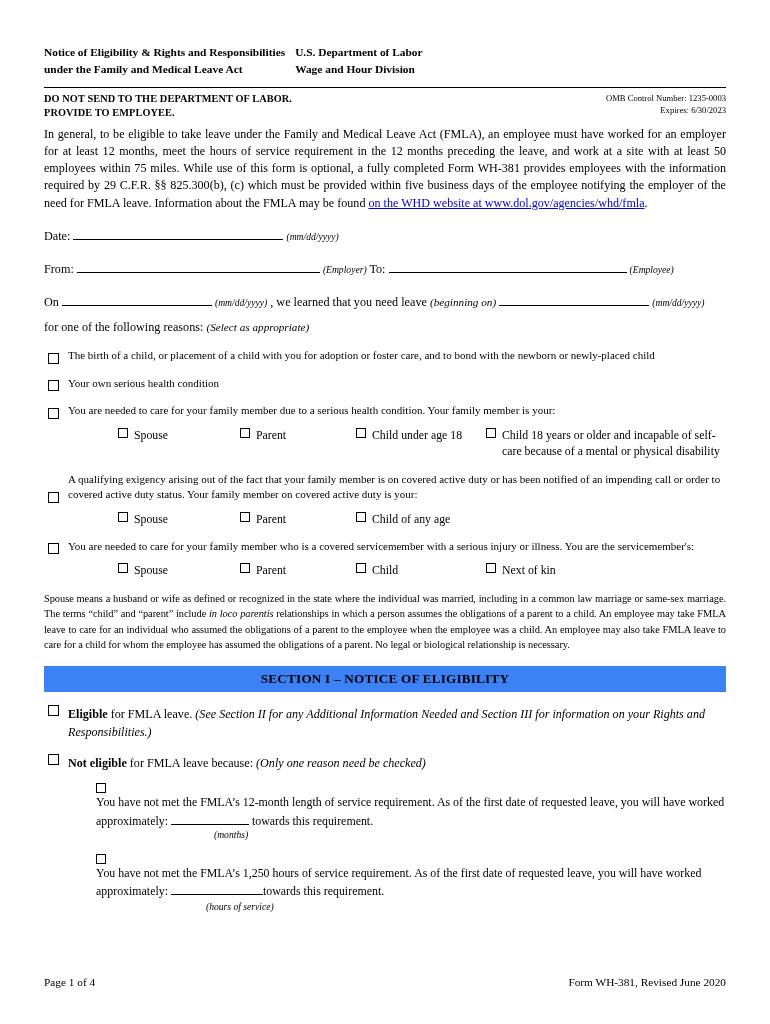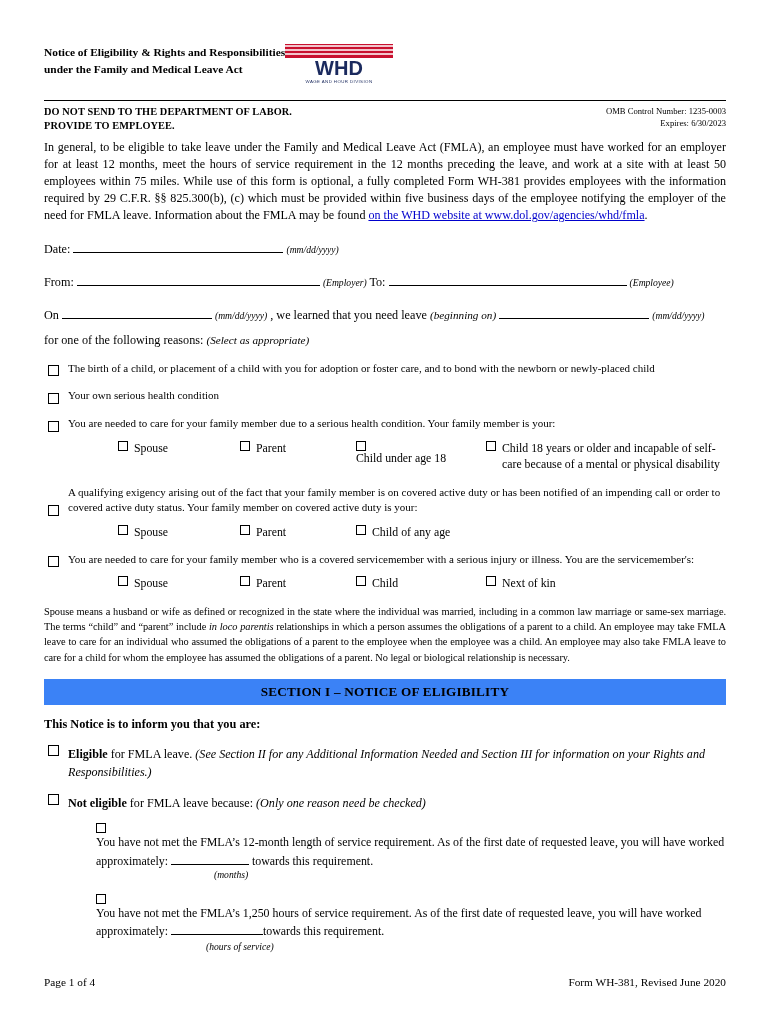--- a/index.html
+++ b/index.html
@@ -51,21 +51,21 @@
     flex: 0 0 auto;
   }
   .logo svg { display: block; }
 
   
   .notice-row {
     display: flex;
     justify-content: space-between;
     align-items: flex-start;
     border-top: 1.2px solid #000;
-    margin-top: 16px;
+    margin-top: 10px;
     padding-top: 4px;
   }
   .notice-left {
     font-weight: bold;
     font-size: 10.3px;
     line-height: 1.35;
     letter-spacing: 0.1px;
   }
   .notice-right {
     font-size: 8.6px;
@@ -137,21 +137,21 @@
     padding-left: 74px;
     font-size: 11.8px;
     line-height: 1.35;
   }
   .subrow .opt {
     display: flex;
     align-items: flex-start;
   }
   .opt-1 { width: 122px; }
   .opt-2 { width: 116px; }
-  .opt-3 { width: 130px; flex-direction: column; }
+  .opt-3 { width: 130px; }
   .opt-4 { flex: 1; }
   .opt-4 .txt { max-width: 265px; }
 
   .subrow2 {
     display: flex;
     margin-top: 9px;
     padding-left: 74px;
     font-size: 11.8px;
   }
   .subrow2 .opt-a { width: 122px; display: flex; }
@@ -247,27 +247,23 @@
 </head>
 <body>
 
 <div class="page">
 
   <div class="header">
     <div class="header-left">
       <div>Notice of Eligibility &amp; Rights and Responsibilities</div>
       <div>under the Family and Medical Leave Act</div>
     </div>
-    <div class="logo">
-      <svg width="108" height="42" viewBox="0 0 108 42">
-        <rect x="0" y="0" width="108" height="14" fill="#c8102e"></rect>
-        <path d="M0 2 H108 M0 6 H108 M0 10 H108" stroke="#ffffff" stroke-width="1.6"></path>
-        <text x="54" y="31" font-family="Liberation Sans, sans-serif" font-size="20" font-weight="bold" fill="#1b2a5e" text-anchor="middle">WHD</text>
-        <text x="54" y="39" font-family="Liberation Sans, sans-serif" font-size="4.4" fill="#1b2a5e" text-anchor="middle" letter-spacing="0.4">WAGE AND HOUR DIVISION</text>
-      </svg>
+    <div class="header-mid">
+      <div>U.S. Department of Labor</div>
+      <div>Wage and Hour Division</div>
     </div>
   </div>
 
   <div class="notice-row">
     <div class="notice-left">
       <div>DO NOT SEND TO THE DEPARTMENT OF LABOR.</div>
       <div>PROVIDE TO EMPLOYEE.</div>
     </div>
     <div class="notice-right">
       <div>OMB Control Number: 1235-0003</div>
@@ -383,21 +379,20 @@
       <span class="txt">Next of kin</span>
     </span>
   </div>
 
   <div class="spouse-def">
     <span>Spouse means a husband or wife as defined or recognized in the state where the individual was married, including in a common law marriage or same-sex marriage. The terms “child” and “parent” include </span><i>in loco parentis</i><span> relationships in which a person assumes the obligations of a parent to a child. An employee may take FMLA leave to care for an individual who assumed the obligations of a parent to the employee when the employee was a child. An employee may also take FMLA leave to care for a child for whom the employee has assumed the obligations of a parent. No legal or biological relationship is necessary.</span>
   </div>
 
   <div class="section-banner">SECTION I – NOTICE OF ELIGIBILITY</div>
 
-  <div class="notice-inform">This Notice is to inform you that you are:</div>
 
   <div class="elig-item">
     <span class="cb"></span>
     <span class="txt"><b>Eligible</b><span> for FMLA leave. </span><i>(See Section II for any Additional Information Needed and Section III for information on your Rights and Responsibilities.)</i></span>
   </div>
 
   <div class="elig-item">
     <span class="cb"></span>
     <span class="txt"><b>Not eligible</b><span> for FMLA leave because: </span><i>(Only one reason need be checked)</i></span>
   </div>

